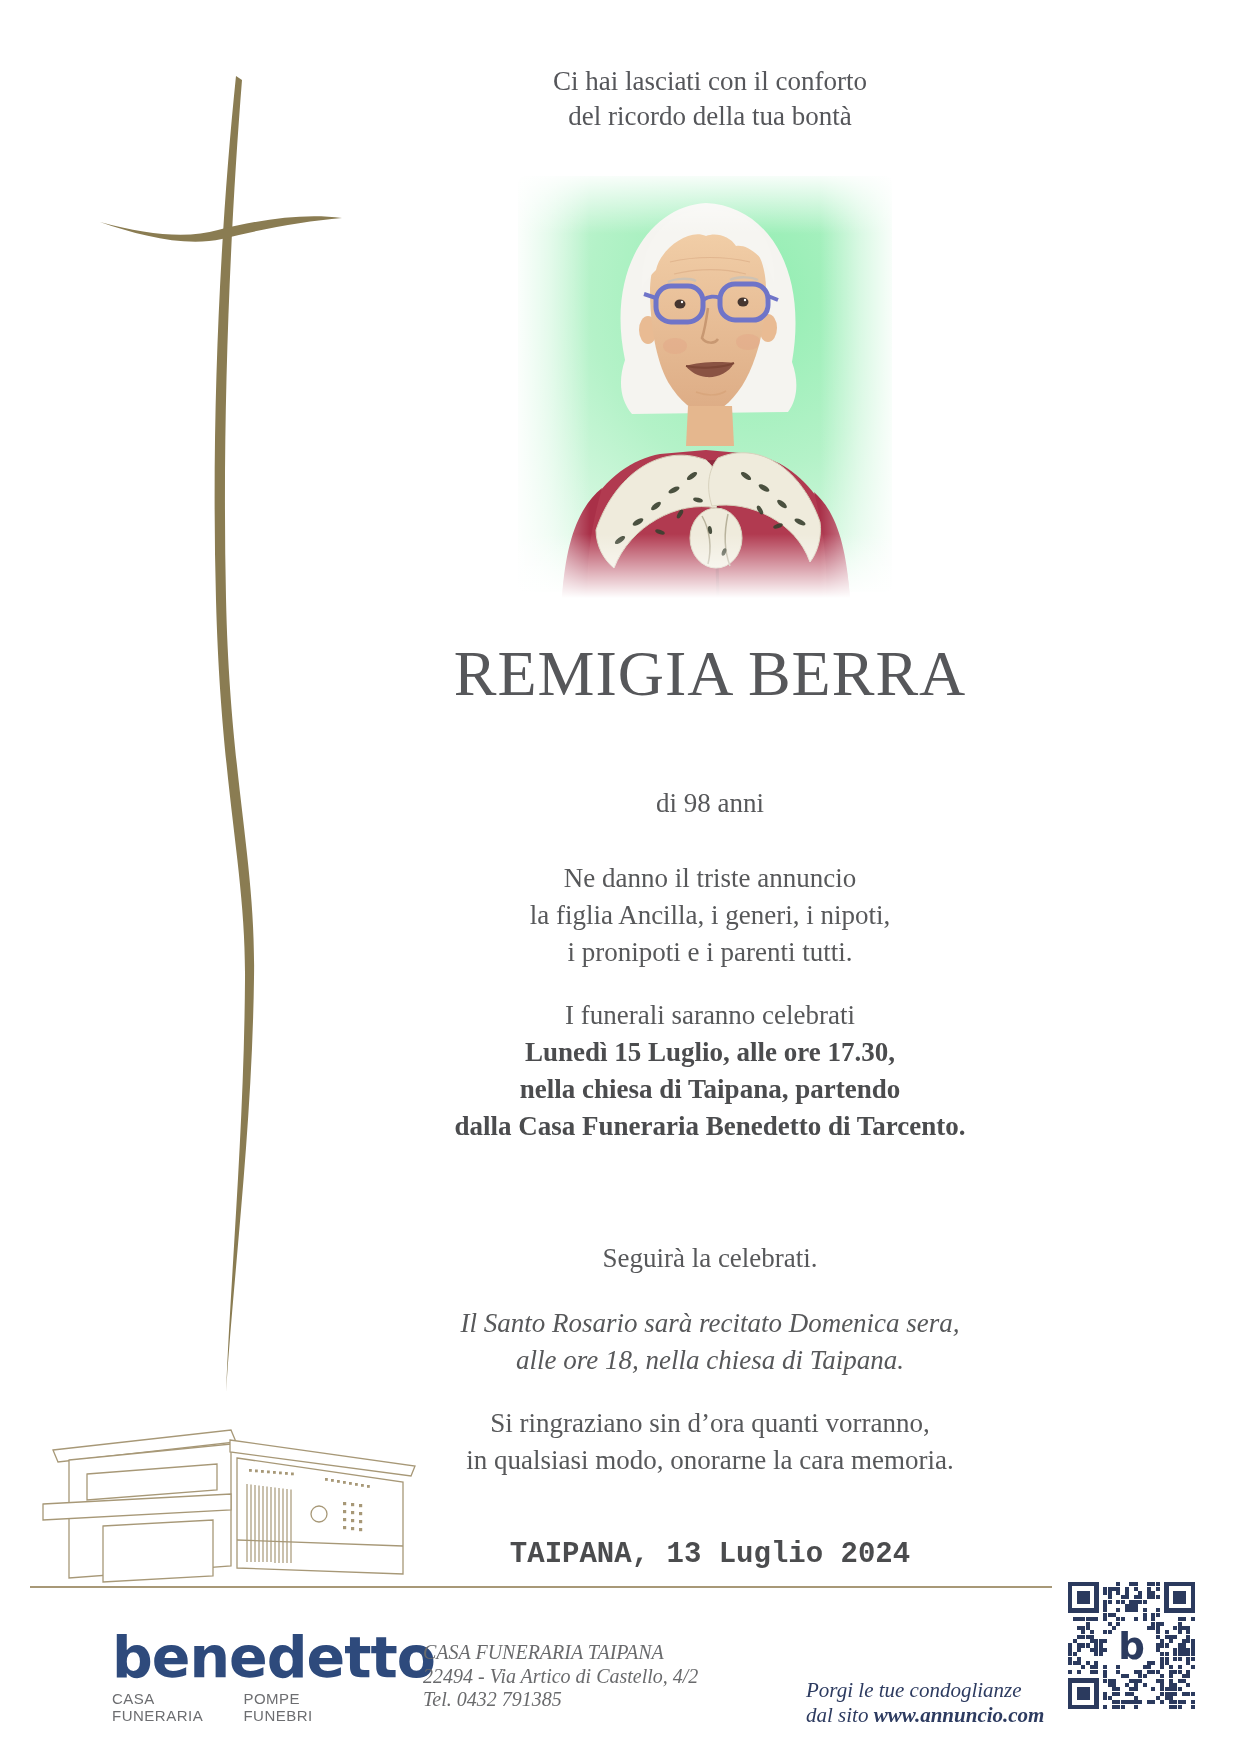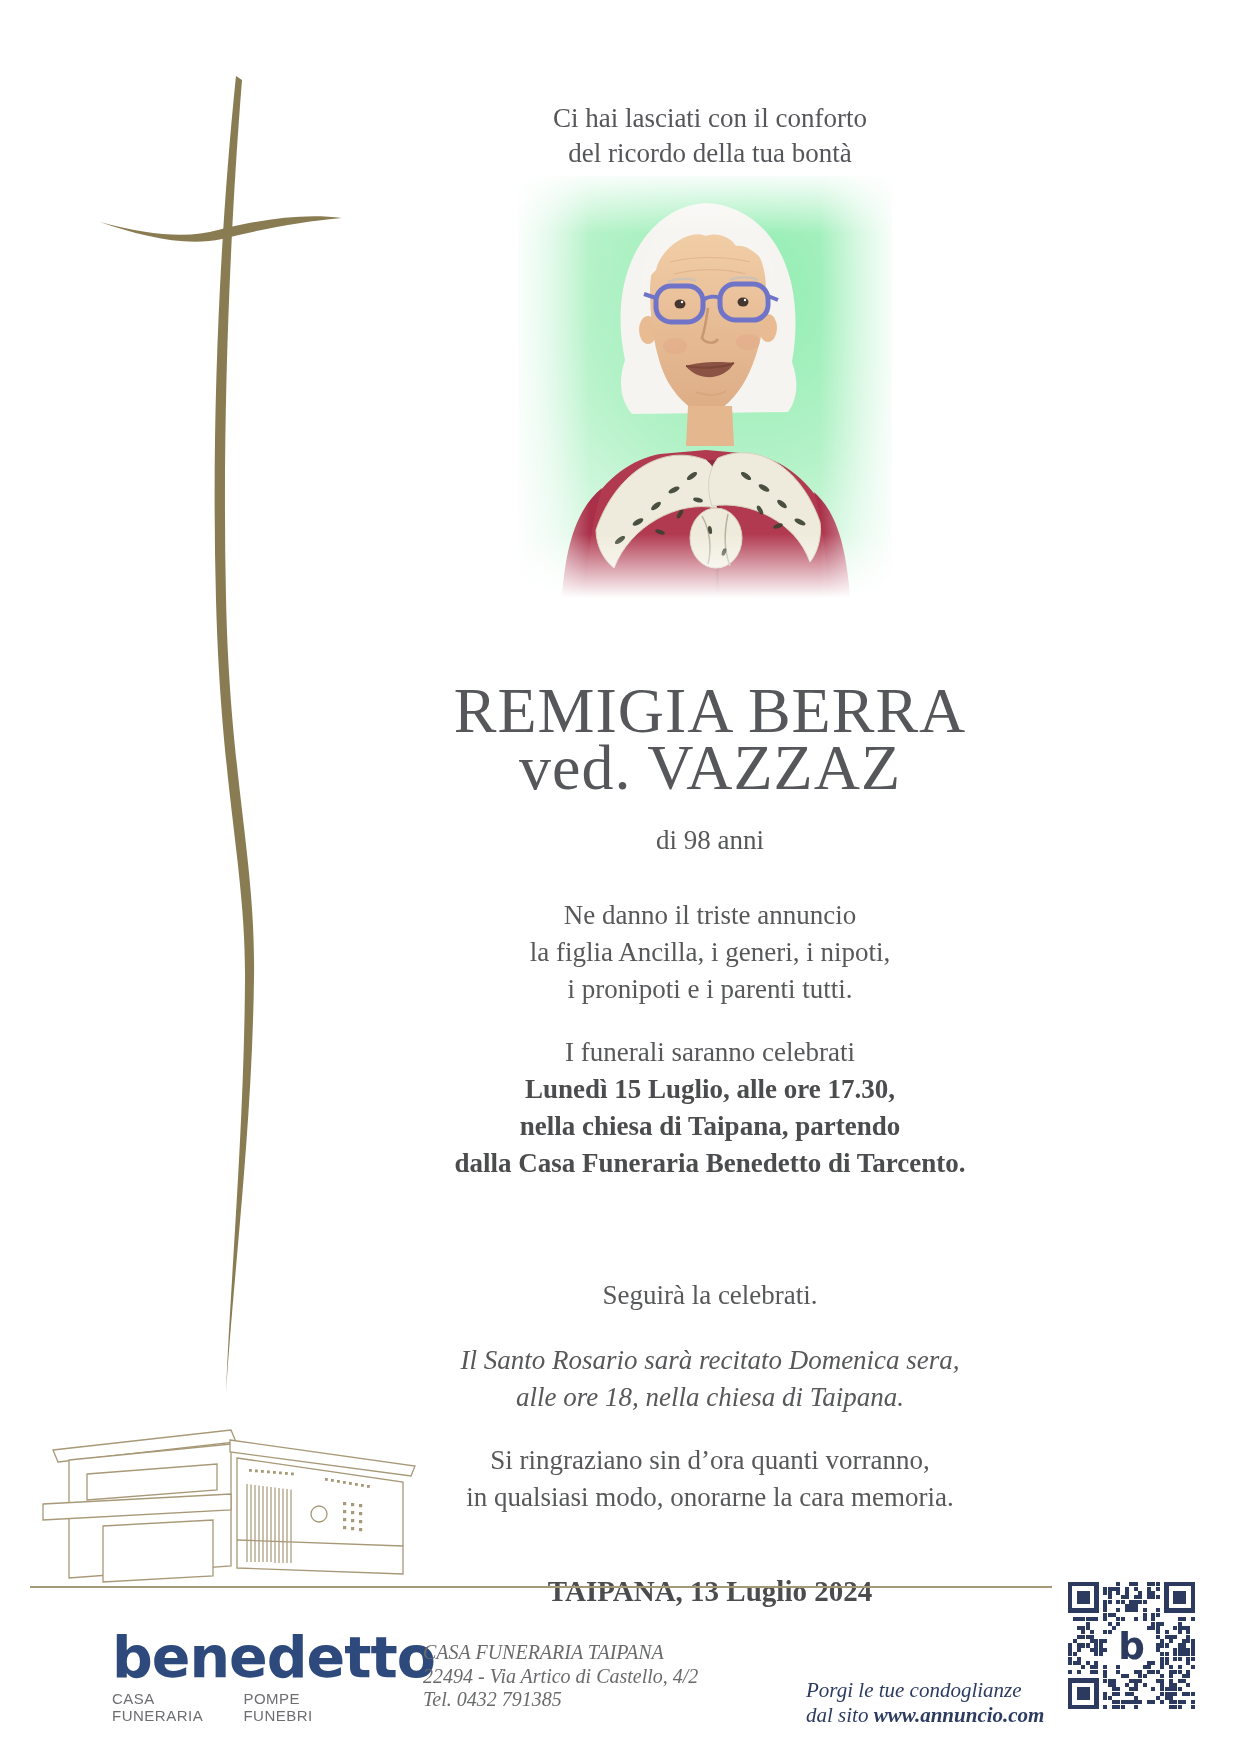--- a/index.html
+++ b/index.html
@@ -1,31 +1,31 @@
 <!DOCTYPE html>
 <html><head>
 <meta charset="utf-8">
 <style>
   html,body{margin:0;padding:0;background:#fff;}
   .canvas{position:relative;width:1240px;height:1754px;background:#ffffff;overflow:hidden;
           font-family:"Liberation Serif","DejaVu Serif",serif;}
 
   
   .tb{position:absolute;left:410px;width:600px;text-align:center;
-      color:#57585a;font-size:27px;line-height:37px;margin-top:37px;}
+      color:#57585a;font-size:27px;line-height:37px;}
   .opening{top:64px;line-height:35px;color:#55565a;}
   .name-block{top:645px;font-size:64px;line-height:57px;letter-spacing:1px;color:#56575a;}
   .age{top:785px;}
   .ann{top:860px;}
   .funeral{top:997px;}
   .visits{top:1177px;}
   .cremation{top:1240px;}
   .rosary{top:1305px;font-style:italic;font-size:27px;}
   .thanks{top:1405px;}
-  .dateline{top:1536px;font-size:29px;}
+  .dateline{top:1536px;font-size:29px;font-family:Liberation Mono, monospace;}
   .bold{font-weight:bold;color:#4b4c4e;}
 
   
   .cross-svg{position:absolute;left:0;top:0;}
 
   
   .portrait{position:absolute;left:510px;top:170px;}
 
   
   .divider{position:absolute;left:30px;top:1586px;width:1022px;height:2px;background:#a79877;}
@@ -169,21 +169,20 @@
     <rect x="0" y="364" width="390" height="64" fill="url(#fadeB)"></rect>
   </svg>
 
   <div class="tb opening">
     <div>Ci hai lasciati con il conforto</div>
     <div>del ricordo della tua bontà</div>
   </div>
 
   <div class="tb name-block">
     <div>REMIGIA BERRA</div>
-    <div>ved. VAZZAZ</div>
   </div>
 
   <div class="tb age">di 98 anni</div>
 
   <div class="tb ann">
     <div>Ne danno il triste annuncio</div>
     <div>la figlia Ancilla, i generi, i nipoti,</div>
     <div>i pronipoti e i parenti tutti.</div>
   </div>
 

